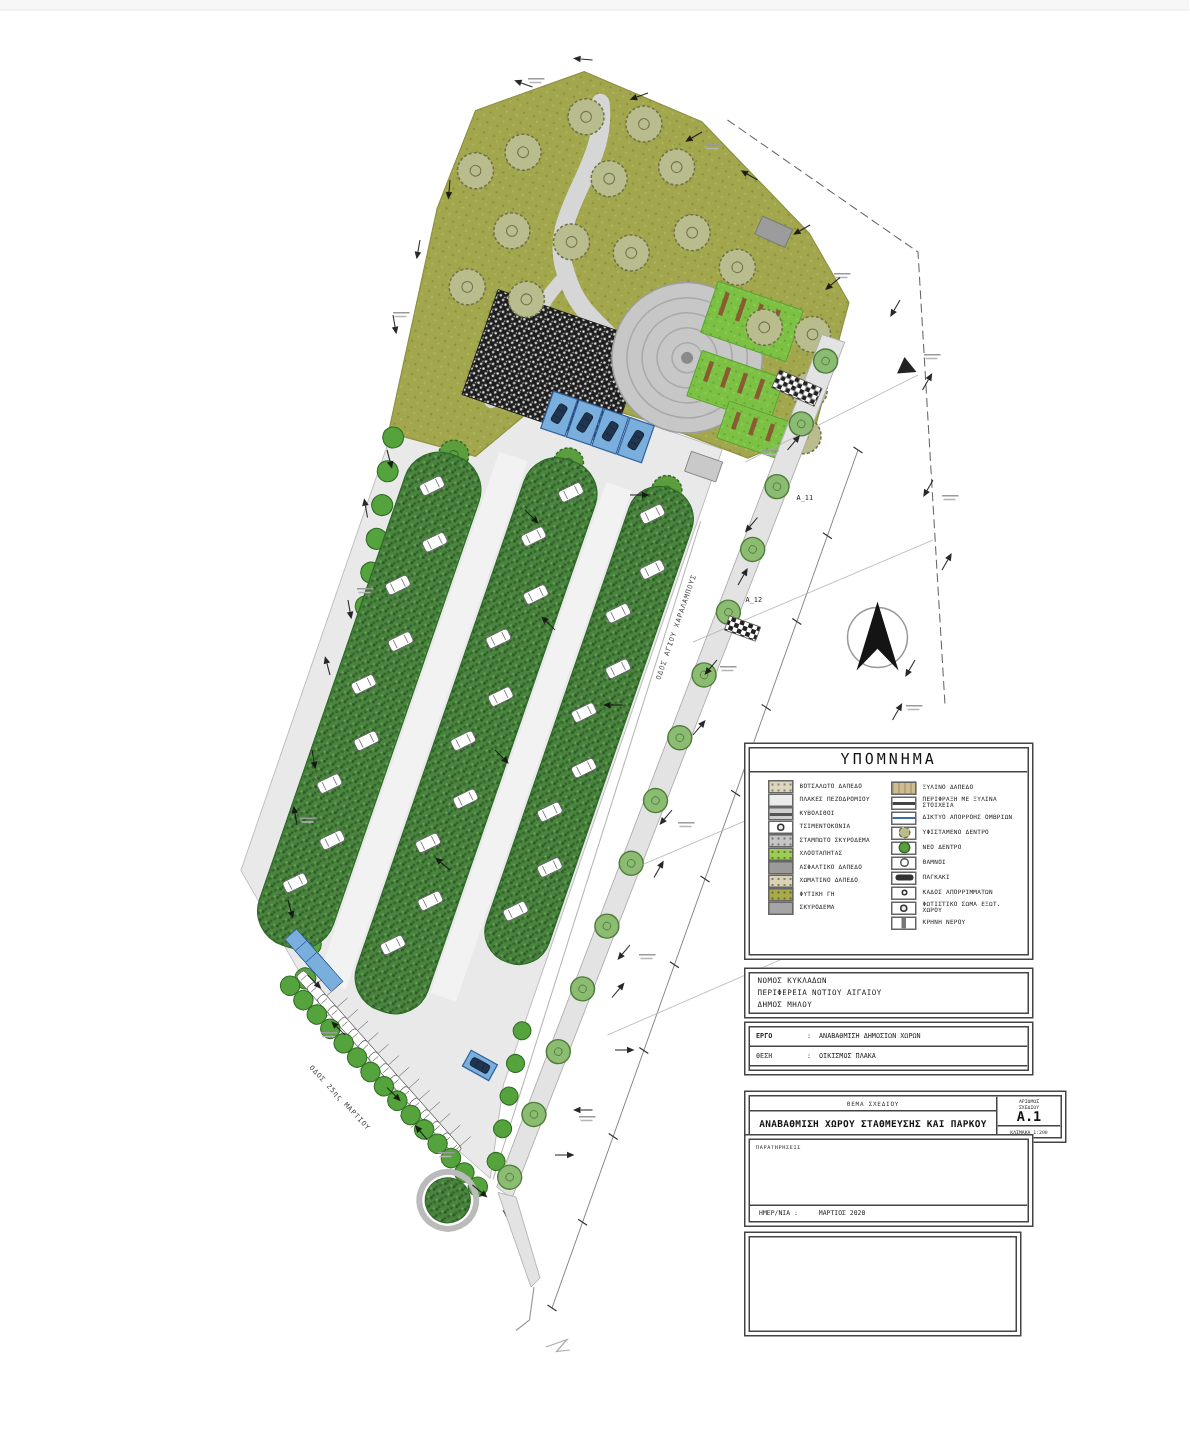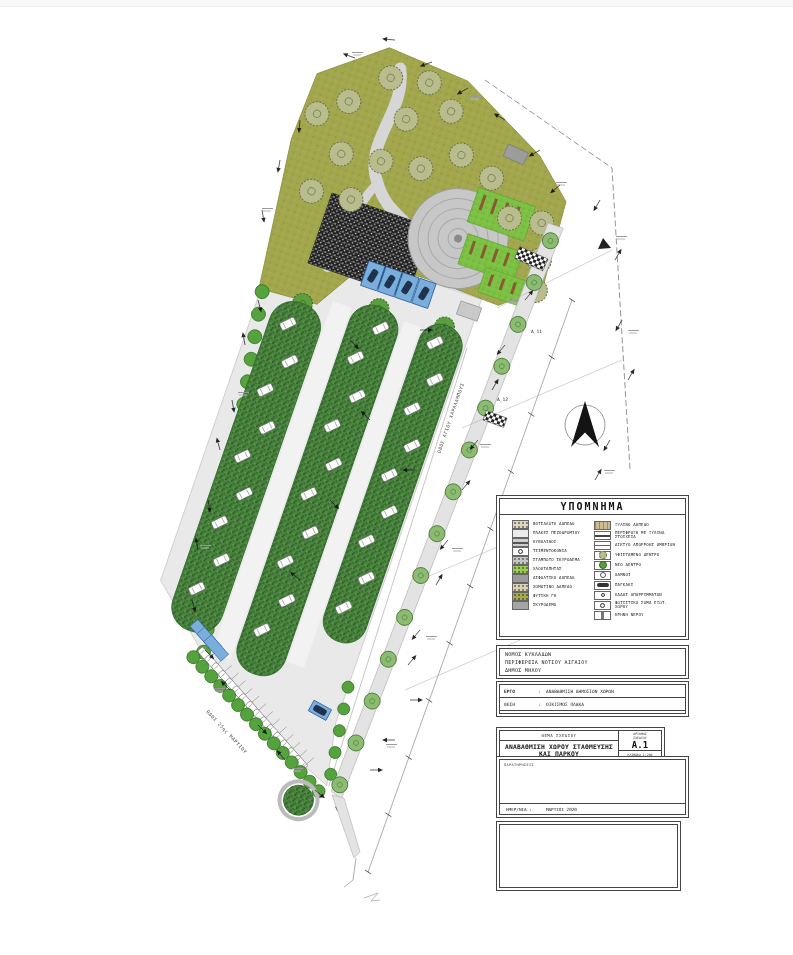--- a/index.html
+++ b/index.html
@@ -4,21 +4,21 @@
 <style>
   html,body{margin:0;padding:0;background:#fff;width:793px;height:955px;overflow:hidden;
     font-family:"DejaVu Sans Mono", monospace; -webkit-font-smoothing:antialiased;}
   #stage{position:relative;width:793px;height:955px;background:#fff;}
   #top-strip{position:absolute;left:0;top:0;width:793px;height:6px;background:#f7f7f7;border-bottom:1px solid #ededed;}
   #plan-svg{position:absolute;left:0;top:0;}
   
   .dbox{position:absolute;border:1px solid #444;background:#fff;box-sizing:border-box;}
   .dbox .inner{position:absolute;left:2px;top:2px;right:2px;bottom:2px;border:1px solid #444;box-sizing:border-box;overflow:hidden;}
   #legend-title{height:15px;border-bottom:1px solid #444;display:flex;align-items:center;justify-content:center;
-    font-size:10px;font-weight:bold;letter-spacing:2px;color:#111;}
+    font-size:10px;font-weight:normal;letter-spacing:2px;color:#111;}
   #legend-cols{display:flex;justify-content:space-between;padding:5px 9px 2px 12px;}
   .lcol{width:84px;}
   .lrow{display:flex;align-items:center;gap:4px;height:10px;}
   .cell{width:17px;height:9px;border:1px solid #666;box-sizing:border-box;flex:none;
     display:flex;align-items:center;justify-content:center;background:#fff;}
   .contig .lrow{margin-top:-1px;}
   .llabel{font-size:4px;line-height:1.05;color:#222;letter-spacing:.2px;white-space:normal;}
   .dots{background-image:radial-gradient(circle at 2px 2px, rgba(0,0,0,.4) .7px, transparent .9px);background-size:4px 4px;}
   .sw-pebble{background-color:#ddd6bd;}
   .sw-plain{background-color:#ececec;}
@@ -906,21 +906,21 @@
         <span class="tb-lab" style="color:#666;">ΘΕΣΗ</span>
         <span class="tb-colon">:</span>
         <span>ΟΙΚΙΣΜΟΣ ΠΛΑΚΑ</span>
       </div>
       <div class="tb-row" style="height:7px;font-size:3.5px;">
         <span>ΜΕΛΕΤΗΤΗΣ :</span>
       </div>
     </div>
   </div>
 
-  <div class="dbox" style="left:496px;top:727px;width:169px;height:35px;">
+  <div class="dbox" style="left:496px;top:727px;width:215px;height:35px;">
     <div class="inner">
       <div id="tb-sheet-wrap">
         <div id="tb-sheet-left">
           <div id="tb-sheet-head">ΘΕΜΑ ΣΧΕΔΙΟΥ</div>
           <div id="tb-sheet-title">ΑΝΑΒΑΘΜΙΣΗ ΧΩΡΟΥ ΣΤΑΘΜΕΥΣΗΣ ΚΑΙ ΠΑΡΚΟΥ</div>
         </div>
         <div id="tb-sheet-right">
           <div id="tb-num-label">
             <div>ΑΡΙΘΜΟΣ</div>
             <div>ΣΧΕΔΙΟΥ</div>

